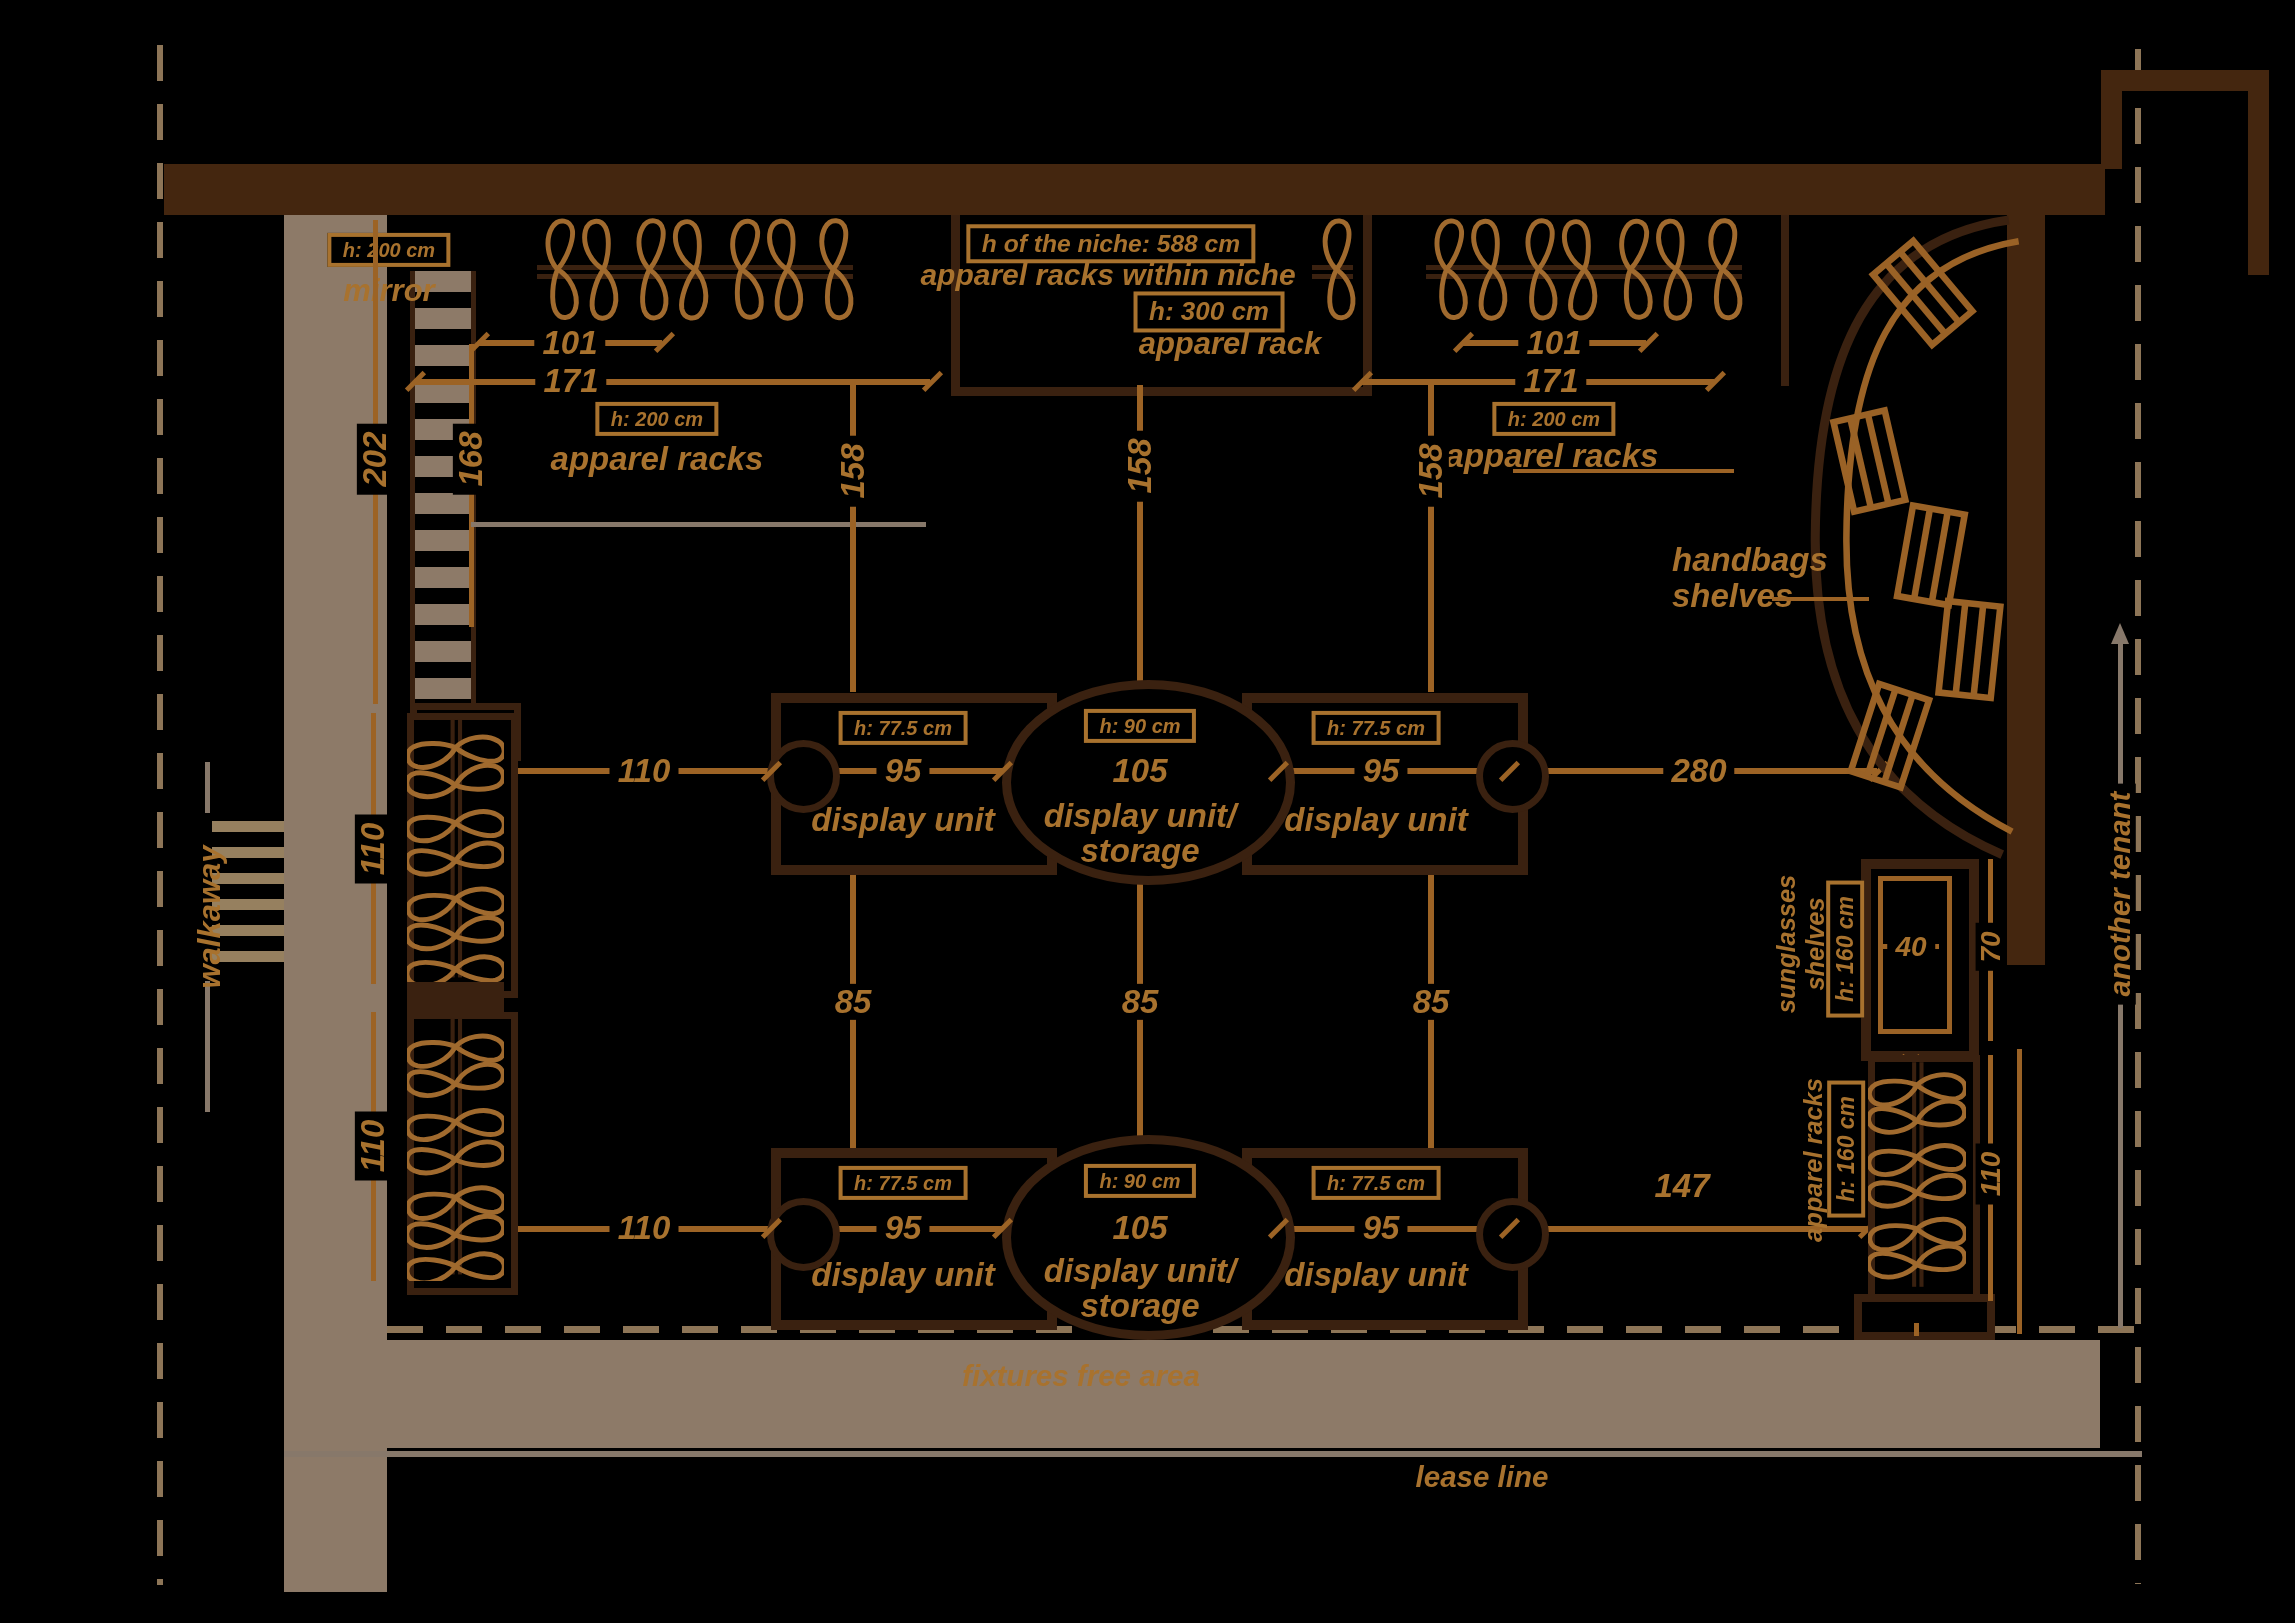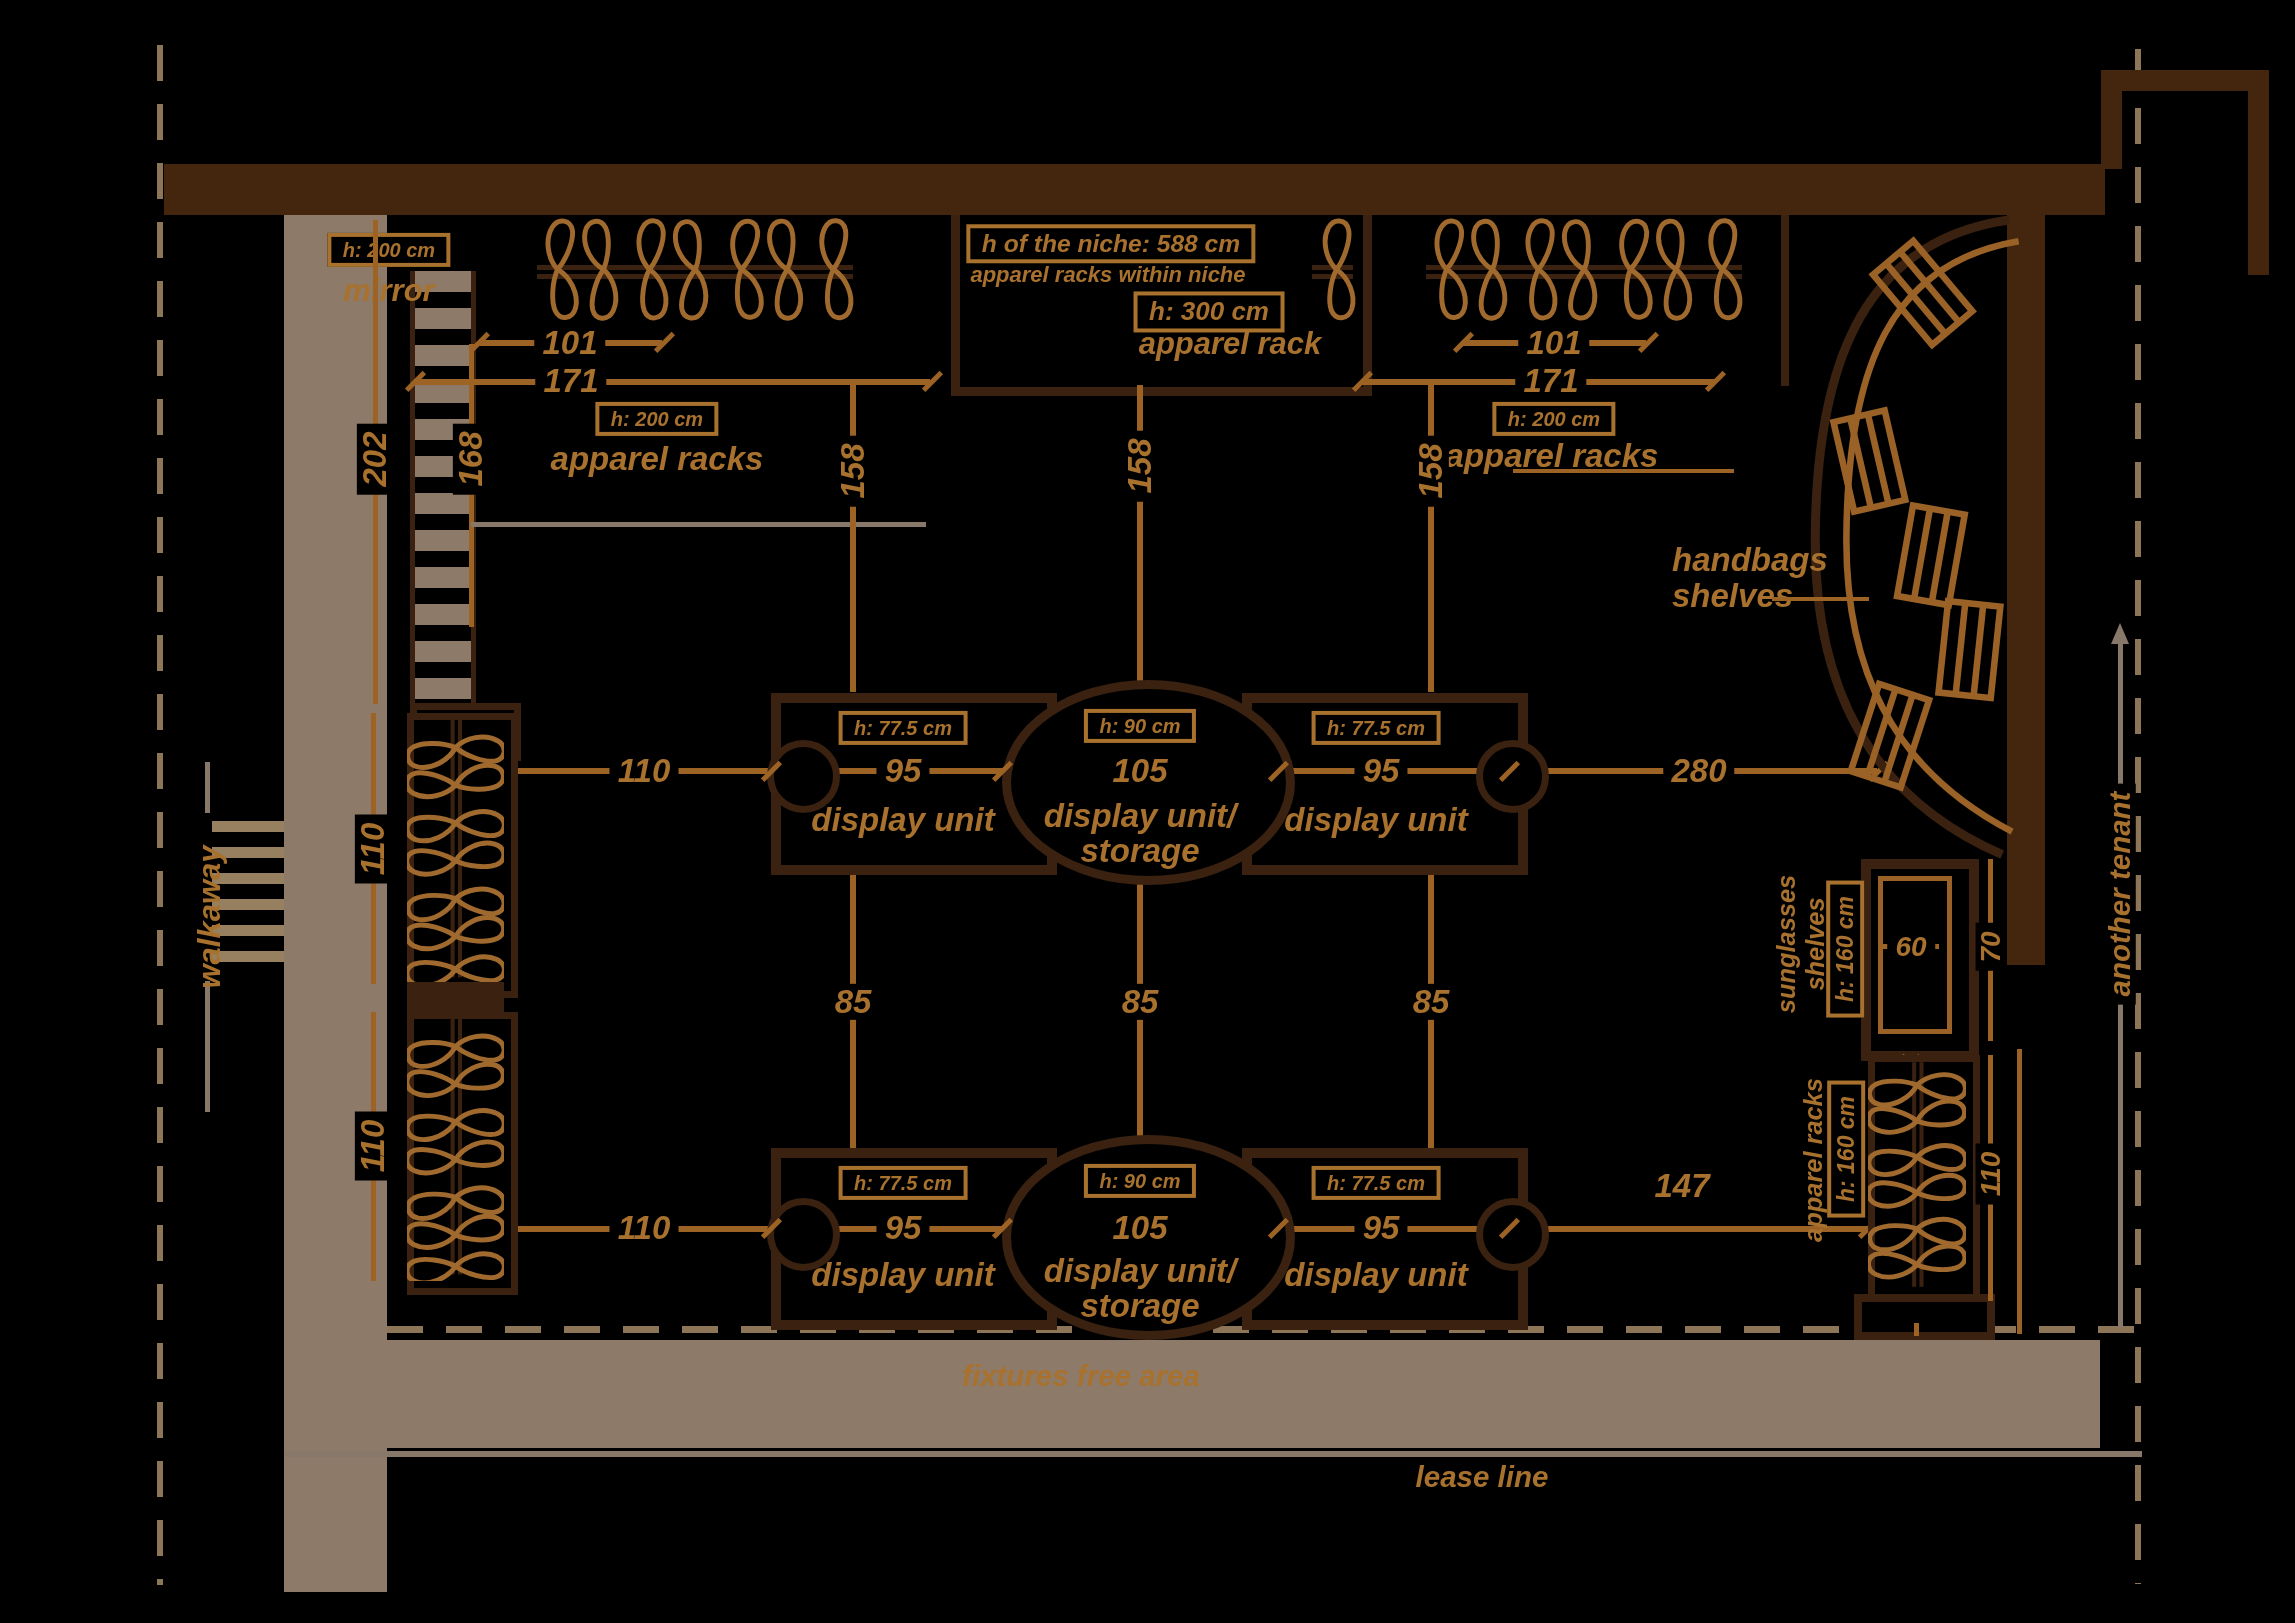--- a/index.html
+++ b/index.html
@@ -157,21 +157,21 @@
   <div class="abs chip c" style="left:1554px;top:343px;">101</div>
   <div class="abs dimh" style="left:1361px;top:379px;width:353px;"></div>
   <div class="abs tick" style="left:1350px;top:379px;"></div>
   <div class="abs tick" style="left:1703px;top:379px;"></div>
   <div class="abs chip c" style="left:1551px;top:381px;">171</div>
   <div class="abs box c" style="left:1554px;top:419px;">h: 200 cm</div>
   <div class="abs txt c" style="left:1552px;top:456px;font-size:33px;">apparel racks</div>
   <div class="abs dimh" style="left:1513px;top:469px;width:221px;height:4.1px;"></div>
 
   <div class="abs box c" style="left:1111px;top:244px;font-size:24.6px;">h of the niche: 588 cm</div>
-  <div class="abs txt c" style="left:1108px;top:275px;font-size:22px;">apparel racks within niche</div>
+  <div class="abs txt c" style="left:1108px;top:275px;font-size:30px;">apparel racks within niche</div>
   <div class="abs box c" style="left:1209px;top:312px;font-size:26px;">h: 300 cm</div>
   <div class="abs txt c" style="left:1230px;top:344px;font-size:31px;">apparel rack</div>
   <div class="abs dline" style="left:1312px;top:265px;width:41px;height:4.9px;"></div>
   <div class="abs dline" style="left:1312px;top:274px;width:41px;height:4.9px;"></div>
   <svg class="abs hang" style="left:1312px;top:212px;" width="49" height="119" viewBox="0 0 60 145">
     <g transform="translate(30,70)">
         <use href="#drop" transform="rotate(8)"></use>
         <use href="#drop" transform="rotate(178)"></use>
       </g>
   </svg>
@@ -347,21 +347,21 @@
         <line x1="11" y1="-56" x2="11" y2="56"></line>
       </g>
   </svg>
   <div class="abs txt" style="left:1672px;top:543px;font-size:33px;">handbags</div>
   <div class="abs txt" style="left:1672px;top:579px;font-size:33px;">shelves</div>
   <div class="abs dimh" style="left:1772px;top:597px;width:97px;height:4.1px;"></div>
 
   <div class="abs unit" style="left:1861px;top:859px;width:98px;height:182px;"></div>
   <div class="abs" style="left:1878px;top:876px;width:64px;height:148px;border:5.7px solid #9a6226;"></div>
   <div class="abs dimh" style="left:1882px;top:944px;width:57px;height:4.9px;"></div>
-  <div class="abs chip c" style="left:1911px;top:947px;font-size:28px;">60</div>
+  <div class="abs chip c" style="left:1911px;top:947px;font-size:28px;">40</div>
   <div class="abs dimv" style="left:1988px;top:859px;height:182px;width:4.9px;"></div>
   <div class="abs chip cr" style="left:1991px;top:947px;font-size:28px;">70</div>
   <div class="abs txt cr" style="left:1786px;top:944px;font-size:25.4px;">sunglasses</div>
   <div class="abs txt cr" style="left:1815px;top:944px;font-size:25.4px;">shelves</div>
   <div class="abs box cr" style="left:1845px;top:949px;font-size:23px;">h: 160 cm</div>
   <div class="abs tick" style="left:1884px;top:1062px;"></div>
   <div class="abs tick" style="left:1913px;top:1062px;transform:rotate(45deg);"></div>
 
   <div class="abs frame" style="left:1868px;top:1055px;width:98px;height:239px;"></div>
   <svg class="abs hang" style="left:1868px;top:1055px;" width="98" height="239" viewBox="0 0 120 291">

